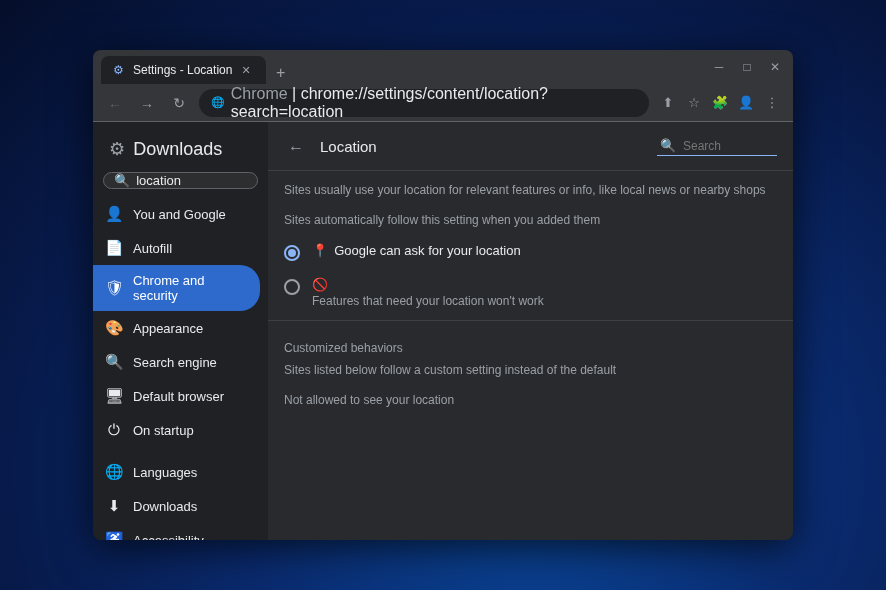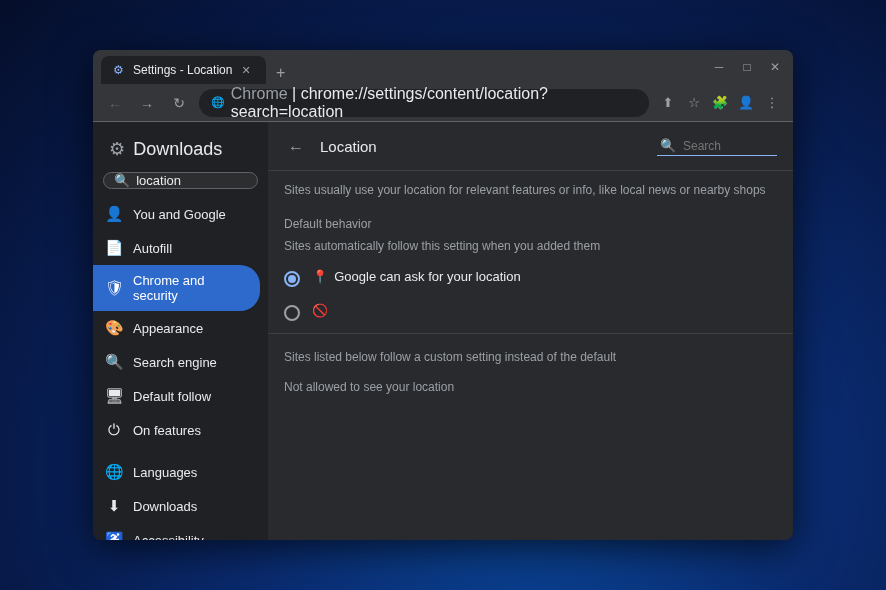--- a/index.html
+++ b/index.html
@@ -436,25 +436,25 @@
       <div class="sidebar-item">
         <span class="item-icon">🎨</span>
         <span>Appearance</span>
       </div>
       <div class="sidebar-item">
         <span class="item-icon">🔍</span>
         <span>Search engine</span>
       </div>
       <div class="sidebar-item">
         <span class="item-icon">🖥</span>
-        <span>Default follow</span>
+        <span>Default browser</span>
       </div>
       <div class="sidebar-item">
         <span class="item-icon">⏻</span>
-        <span>On features</span>
+        <span>On startup</span>
       </div>
 
       <div class="sidebar-divider"></div>
 
       <div class="sidebar-item">
         <span class="item-icon">🌐</span>
         <span>Languages</span>
       </div>
       <div class="sidebar-item">
         <span class="item-icon">⬇</span>
@@ -472,45 +472,46 @@
         <div class="back-btn">←</div>
         <span class="content-title">Location</span>
         <div class="content-search">
           <span class="content-search-icon">🔍</span>
           <input type="text" style="background: transparent; border: none; outline: none; color: rgb(154, 160, 166); font-size: 12px; width: 90px;" placeholder="Search">
         </div>
       </div>
 
       <div class="description-text">Sites usually use your location for relevant features or info, like local news or nearby shops</div>
 
-      <div class="section-label">Default behavior</div>
       <div class="section-sub">Sites automatically follow this setting when you added them</div>
 
       <div class="radio-option">
         <div class="radio-btn selected">
           <div class="radio-dot"></div>
         </div>
         <div class="radio-content">
           <div class="radio-label">
             <span class="radio-label-icon">📍</span>
             <span>Google can ask for your location</span>
           </div>
         </div>
       </div>
 
       <div class="radio-option">
         <div class="radio-btn"></div>
         <div class="radio-content">
           <div class="radio-label">
             <span class="radio-label-icon">🚫</span>
           </div>
+          <div class="radio-sublabel">Features that need your location won't work</div>
         </div>
       </div>
 
       <div class="section-divider"></div>
 
       <div class="customized-section">
+        <div class="section-label">Customized behaviors</div>
         <div class="section-sub">Sites listed below follow a custom setting instead of the default</div>
         <div class="not-allowed-header">Not allowed to see your location</div>
       </div>
     </div>
   </div>
 </div>
 
 </body></html>

